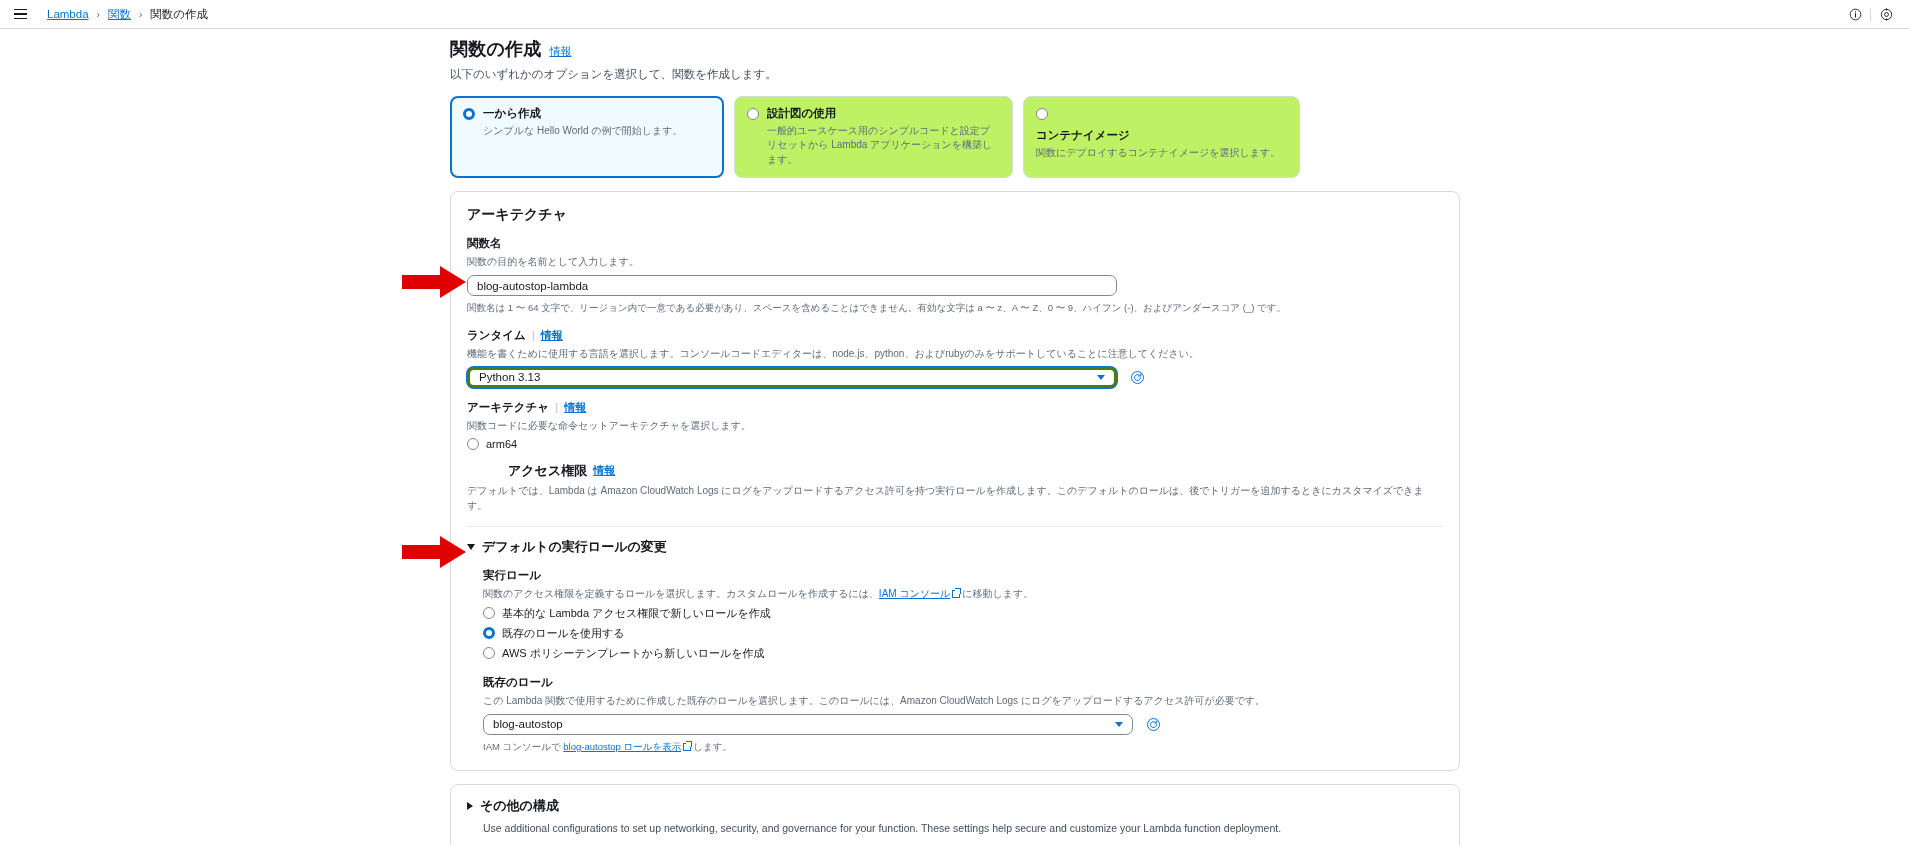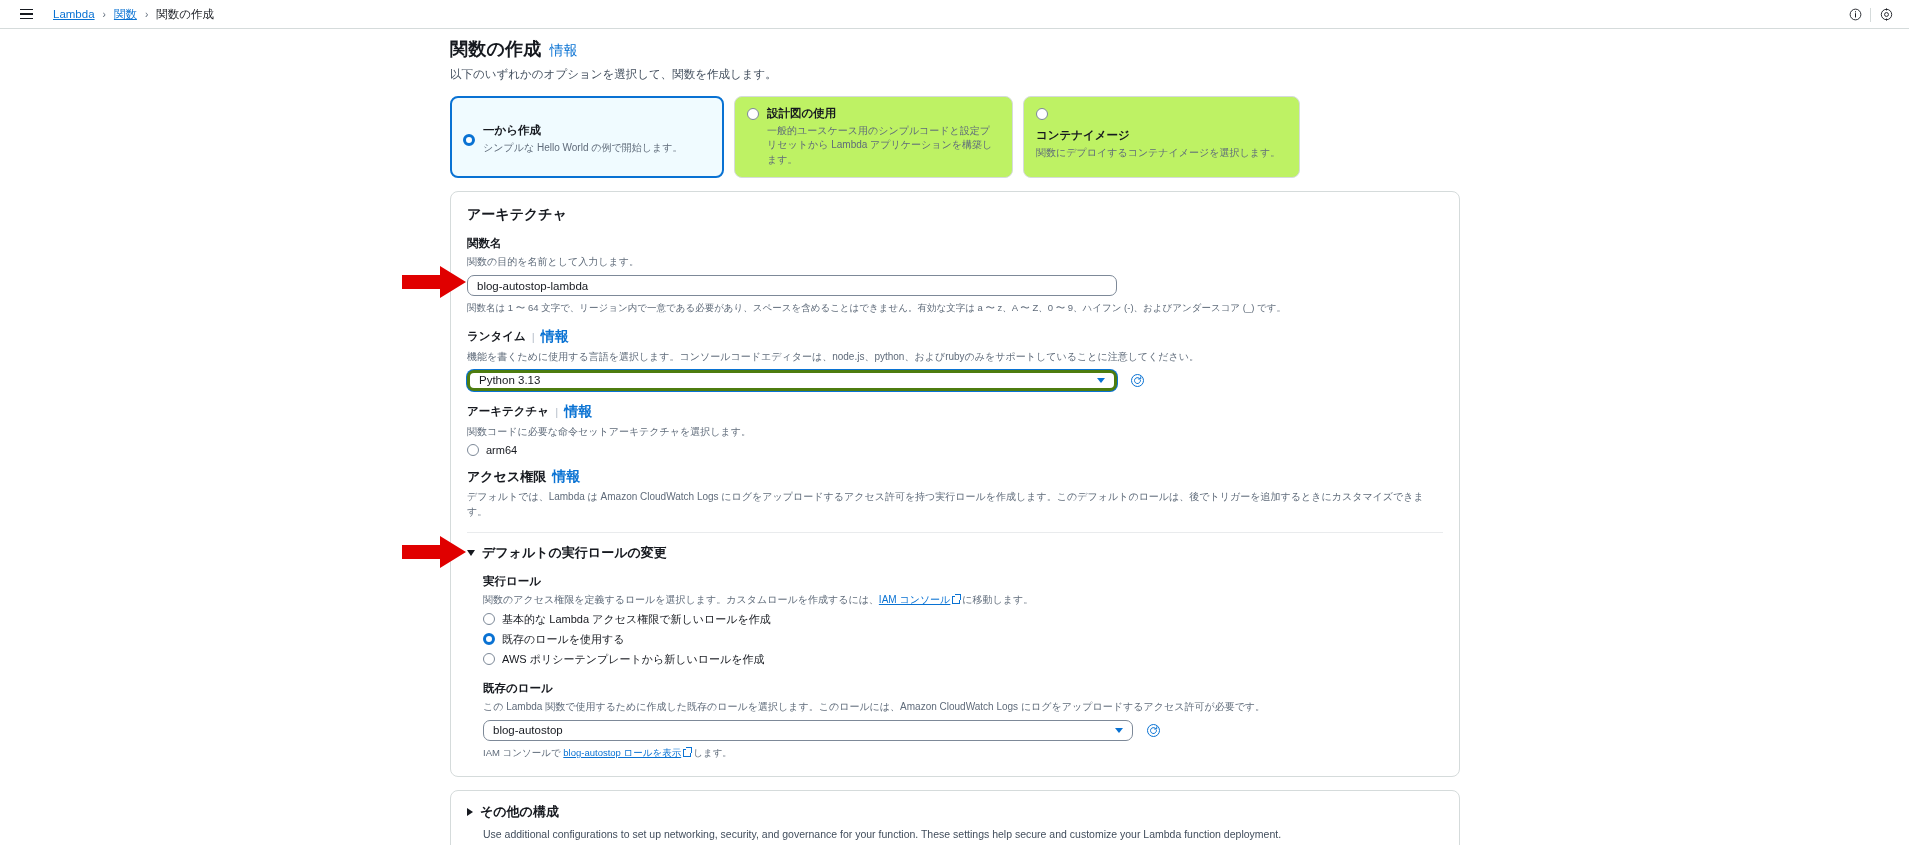--- a/index.html
+++ b/index.html
@@ -14,21 +14,21 @@
   }
   .page { position: relative; width: 1909px; height: 845px; background:#fff; }
 
   
   .topbar {
     position: absolute; top: 0; left: 0; width: 1909px; height: 29px;
     background: #ffffff;
     border-bottom: 1px solid #d5dbdb;
     display: flex; align-items: center;
   }
-  .topbar-left { display: flex; align-items: center; padding-left: 15px; gap: 0; }
+  .topbar-left { display: flex; align-items: center; padding-left: 9px; gap: 0; }
   .hamburger {
     width: 22px; height: 22px; display: flex; flex-direction: column;
     justify-content: center; align-items: center; gap: 3px; cursor: pointer;
   }
   .hamburger span { display:block; width: 13px; height: 1.6px; background: #16191f; }
   .crumbs { display: flex; align-items: center; margin-left: 16px; font-size: 11.5px; }
   .crumbs a { color: #0972d3; text-decoration: underline; cursor: pointer; }
   .crumbs .sep { margin: 0 8px; color: #5f6b7a; font-size: 10px; }
   .crumbs .current { color: #16191f; }
   .topbar-right {
@@ -38,35 +38,35 @@
   .ticon { width: 26px; height: 26px; display:flex; align-items:center; justify-content:center; cursor:pointer;}
   .tsep { width:1px; height:14px; background:#d5dbdb; margin:0 2px; }
 
   
   .content {
     position: absolute; left: 450px; top: 29px; width: 1010px;
   }
 
   .page-title-row { display: flex; align-items: baseline; gap: 8px; padding-top: 8px;}
   .page-title { font-size: 18px; font-weight: bold; color: #16191f; letter-spacing: .2px;}
-  .info-link { font-size: 14px; color: #0972d3; cursor: pointer; }
+  .info-link { font-size: 11px; color: #0972d3; text-decoration: underline; cursor: pointer; }
   .page-sub { font-size: 11.5px; color: #414d5c; margin-top: 6px; }
 
   
   .cards { display: flex; gap: 10px; margin-top: 14px; }
   .card {
     border: 1px solid #d5dbdb; border-radius: 8px; background: #bef264;
     padding: 9px 12px 10px 12px; display: flex; gap: 8px; cursor: pointer;
     min-height: 44px;
   }
   .card.c1 { width: 274px; }
   .card.c2 { width: 279px; }
   .card.c3 { width: 277px; flex-direction: column; }
   .card.selected {
-    border: 2px solid #0972d3; background: #f0fbff; padding: 8px 11px 4px 11px; align-items: center;
+    border: 2px solid #0972d3; background: #f0fbff; padding: 8px 11px 4px 11px;
   }
   .radio {
     width: 12px; height: 12px; border-radius: 50%; border: 1px solid #7d8998;
     background: #fff; flex: 0 0 auto; margin-top: 2px; position: relative;
   }
   .radio.on { border: 3.5px solid #0972d3; background: #fff; }
   .card-body { flex: 1 1 auto; }
   .card-title { font-size: 11.5px; font-weight: bold; color: #16191f; line-height: 1.3; }
   .card-desc { font-size: 10px; color: #5f6b7a; margin-top: 3px; line-height: 1.45; }
 
@@ -251,21 +251,21 @@
         <div class="fdesc">関数コードに必要な命令セットアーキテクチャを選択します。</div>
         <div class="radiolist">
           <div class="radioitem">
             <div class="radio"></div>
             <span class="rlabel">arm64</span>
           </div>
         </div>
       </div>
 
       <div class="field">
-        <div class="flabel" style="font-size:13px;">
+        <div class="flabel" style="font-size:13px;margin-left:41px;">
           <span>アクセス権限</span>
           <span class="info-link">情報</span>
         </div>
         <div class="fdesc">デフォルトでは、Lambda は Amazon CloudWatch Logs にログをアップロードするアクセス許可を持つ実行ロールを作成します。このデフォルトのロールは、後でトリガーを追加するときにカスタマイズできます。</div>
       </div>
 
       <hr class="hr">
 
       <div class="disclosure">
         <span class="tri-down"></span>

